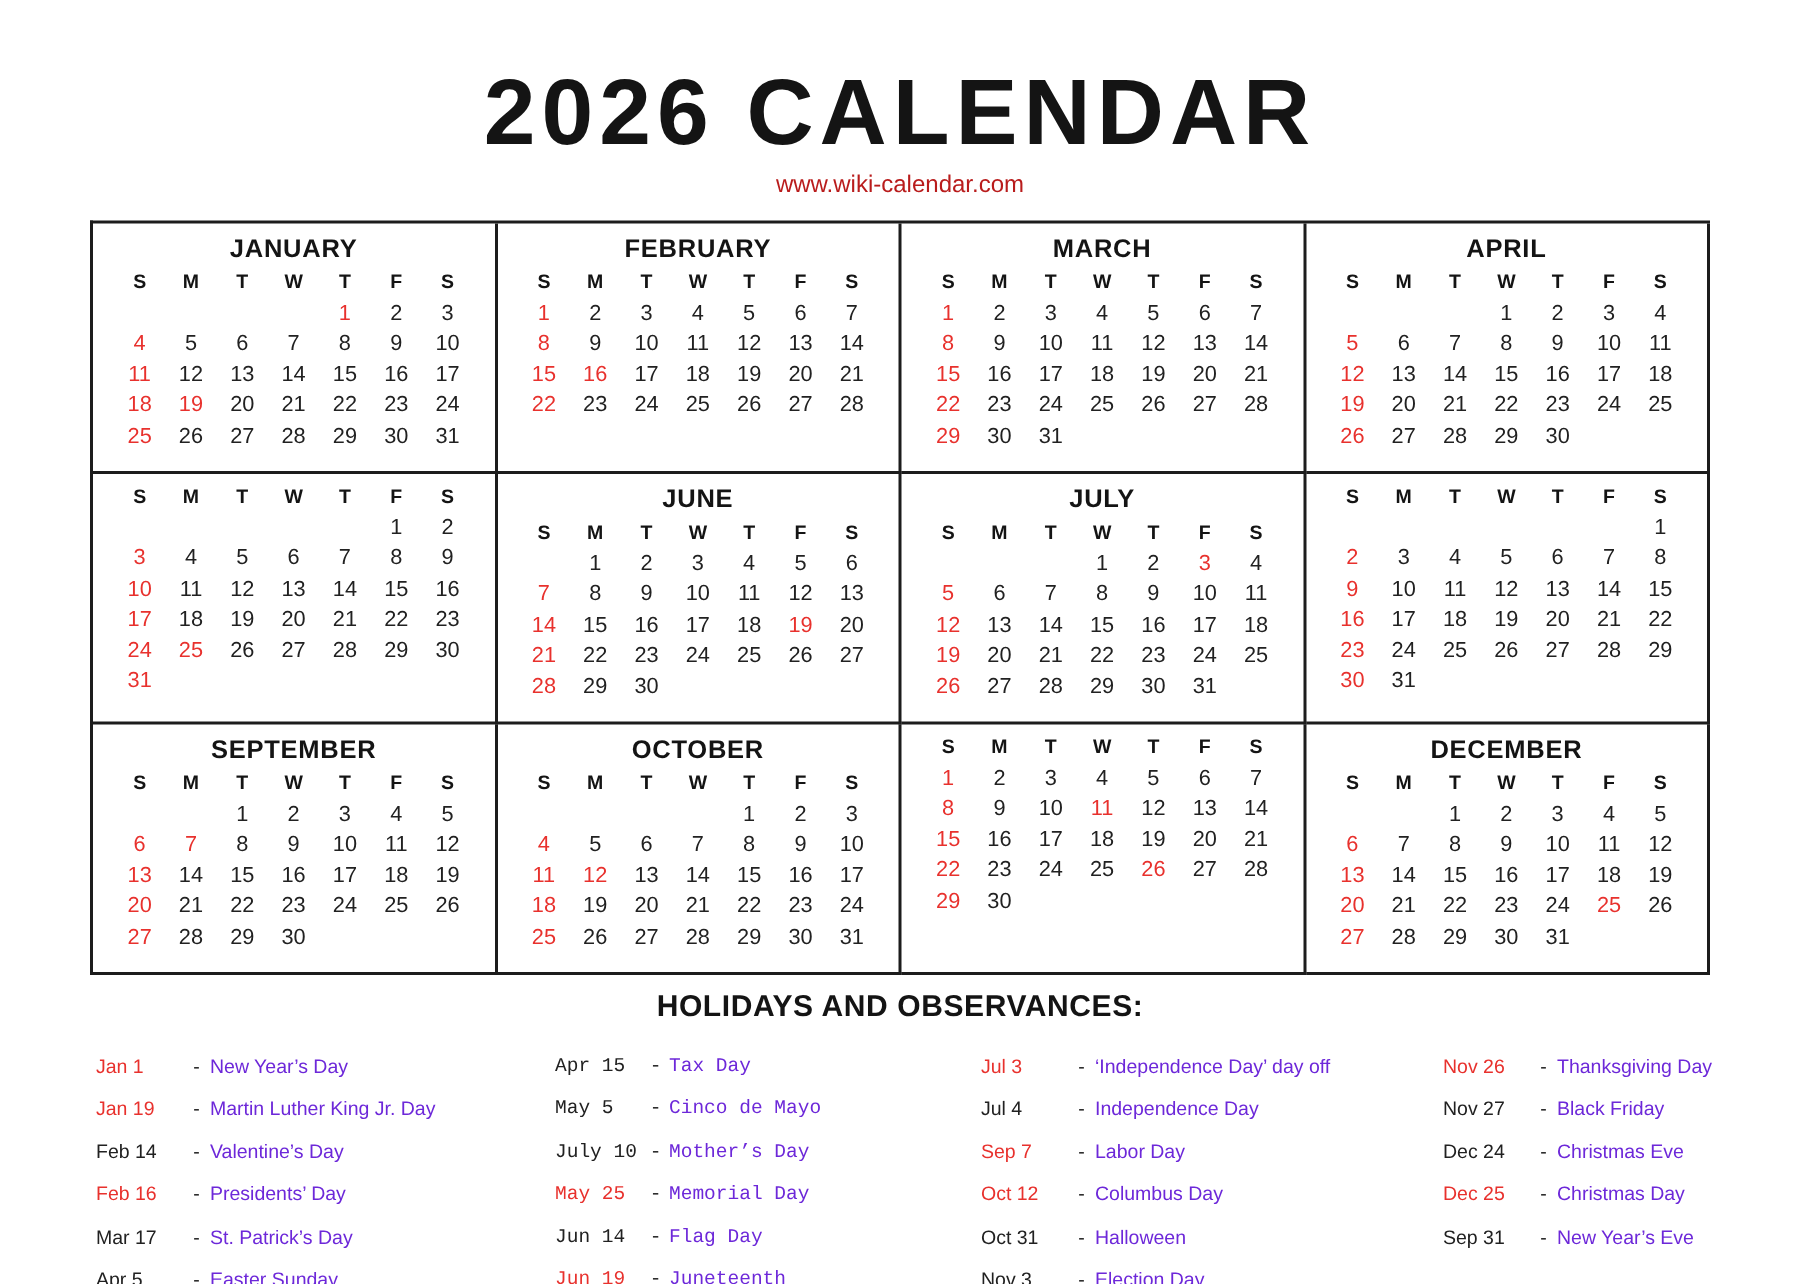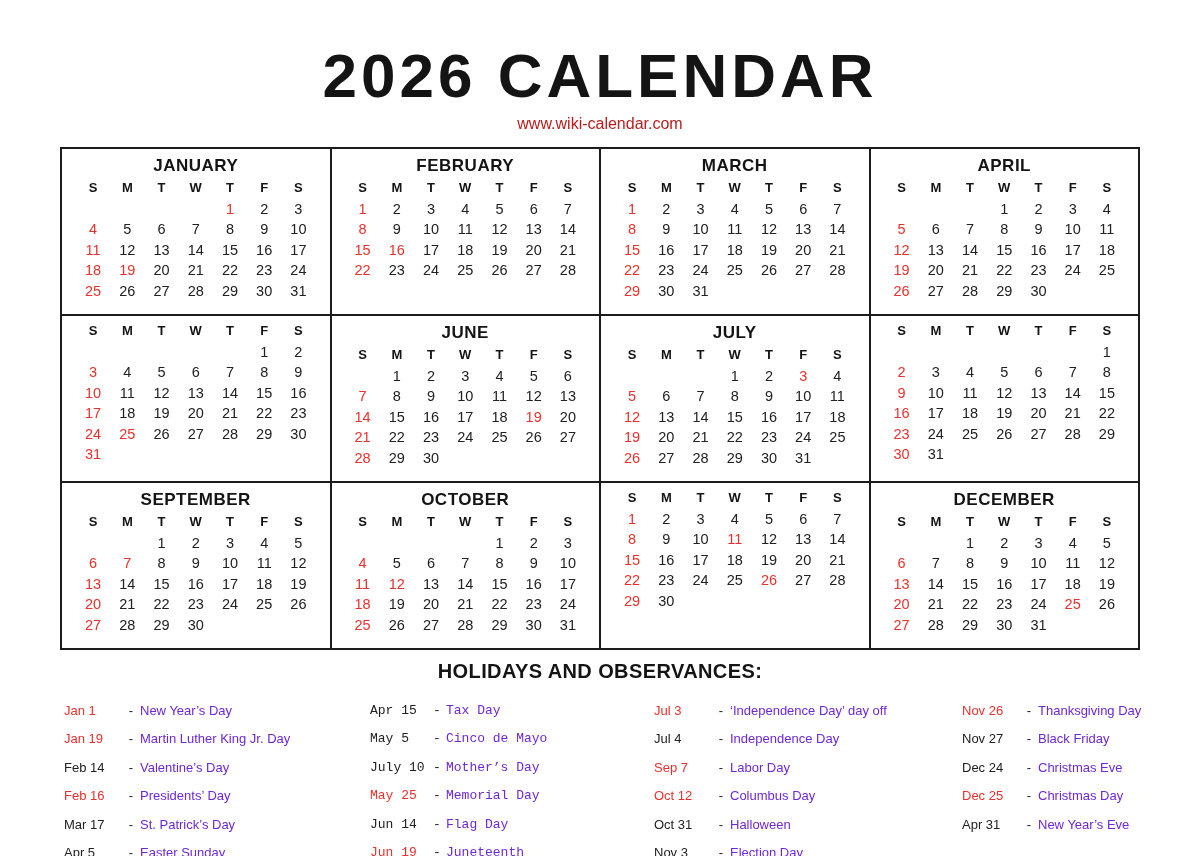--- a/index.html
+++ b/index.html
@@ -771,18 +771,18 @@
         <span class="hol-date">Dec 24</span>
         <span class="hol-dash">-</span>
         <span class="hol-name">Christmas Eve</span>
       </div>
       <div class="hol-entry">
         <span class="hol-date red">Dec 25</span>
         <span class="hol-dash">-</span>
         <span class="hol-name">Christmas Day</span>
       </div>
       <div class="hol-entry">
-        <span class="hol-date">Apr 31</span>
+        <span class="hol-date">Sep 31</span>
         <span class="hol-dash">-</span>
         <span class="hol-name">New Year’s Eve</span>
       </div>
     </div>
   </div>
 
 </body></html>

